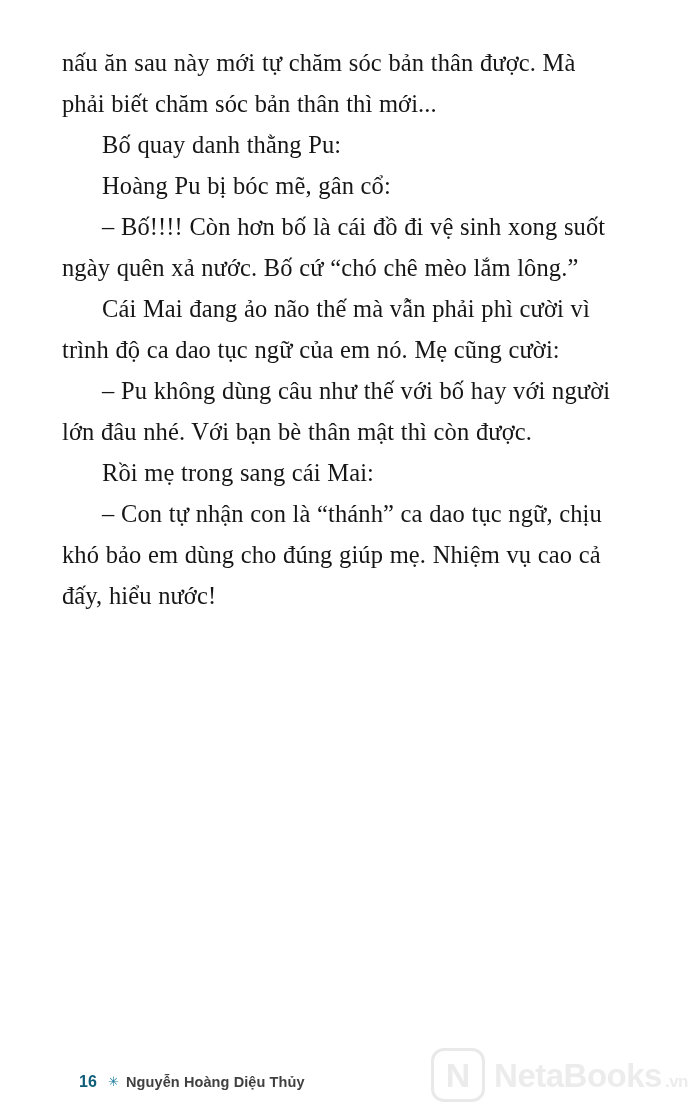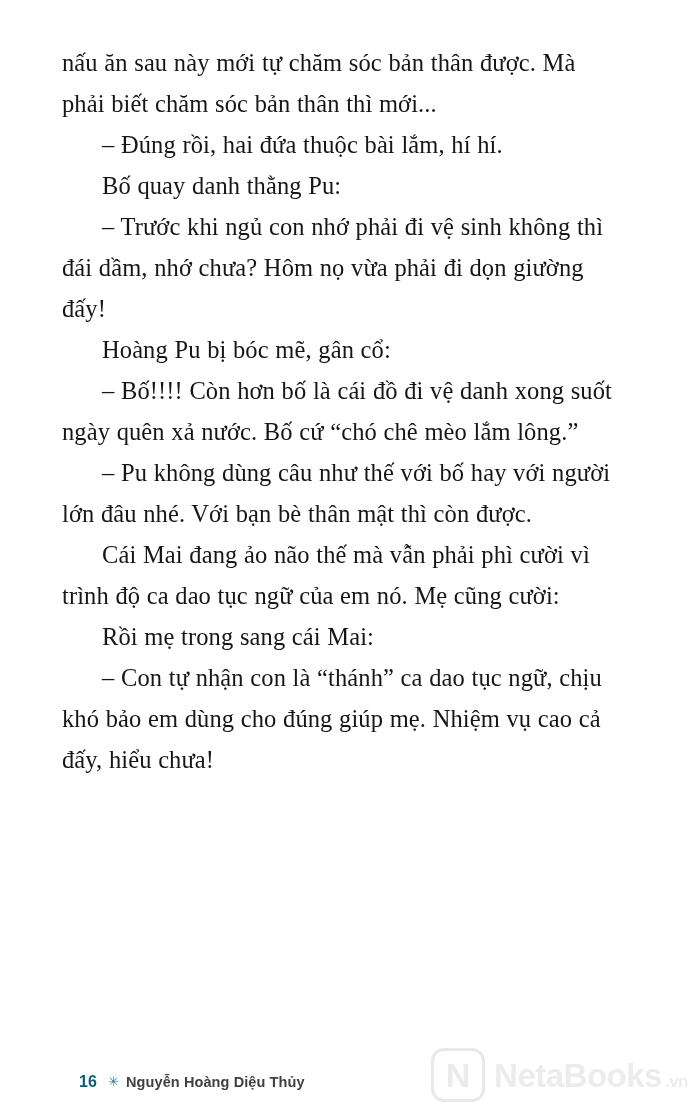--- a/index.html
+++ b/index.html
@@ -135,29 +135,27 @@
     margin-left: 3px;
   }
 </style>
 </head>
 <body>
 
 <div class="page">
 
   <div class="text-column">
     <p class="para">nấu ăn sau này mới tự chăm sóc bản thân được. Mà phải biết chăm sóc bản thân thì mới...</p>
-    <p class="para indent">– Đúng rồi, hai đứa thuộc bài lắm, hí hí.</p>
     <p class="para indent">Bố quay danh thằng Pu:</p>
-    <p class="para indent">– Trước khi ngủ con nhớ phải đi vệ sinh không thì đái dầm, nhớ chưa? Hôm nọ vừa phải đi dọn giường đấy!</p>
     <p class="para indent">Hoàng Pu bị bóc mẽ, gân cổ:</p>
-    <p class="para indent">– Bố!!!! Còn hơn bố là cái đồ đi vệ danh xong suốt ngày quên xả nước. Bố cứ “chó chê mèo lắm lông.”</p>
+    <p class="para indent">– Bố!!!! Còn hơn bố là cái đồ đi vệ sinh xong suốt ngày quên xả nước. Bố cứ “chó chê mèo lắm lông.”</p>
+    <p class="para indent">Cái Mai đang ảo não thế mà vẫn phải phì cười vì trình độ ca dao tục ngữ của em nó. Mẹ cũng cười:</p>
     <p class="para indent">– Pu không dùng câu như thế với bố hay với người lớn đâu nhé. Với bạn bè thân mật thì còn được.</p>
-    <p class="para indent">Cái Mai đang ảo não thế mà vẫn phải phì cười vì trình độ ca dao tục ngữ của em nó. Mẹ cũng cười:</p>
     <p class="para indent">Rồi mẹ trong sang cái Mai:</p>
-    <p class="para indent">– Con tự nhận con là “thánh” ca dao tục ngữ, chịu khó bảo em dùng cho đúng giúp mẹ. Nhiệm vụ cao cả đấy, hiểu chưa!</p>
+    <p class="para indent">– Con tự nhận con là “thánh” ca dao tục ngữ, chịu khó bảo em dùng cho đúng giúp mẹ. Nhiệm vụ cao cả đấy, hiểu nước!</p>
   </div>
 
   <div class="footer">
     <span class="folio">16</span>
     <span class="folio-star">✳</span>
     <span class="author-line">Nguyễn Hoàng Diệu Thủy</span>
 
     <div class="watermark">
       <div class="wm-mark">
         <span class="ring"></span>

